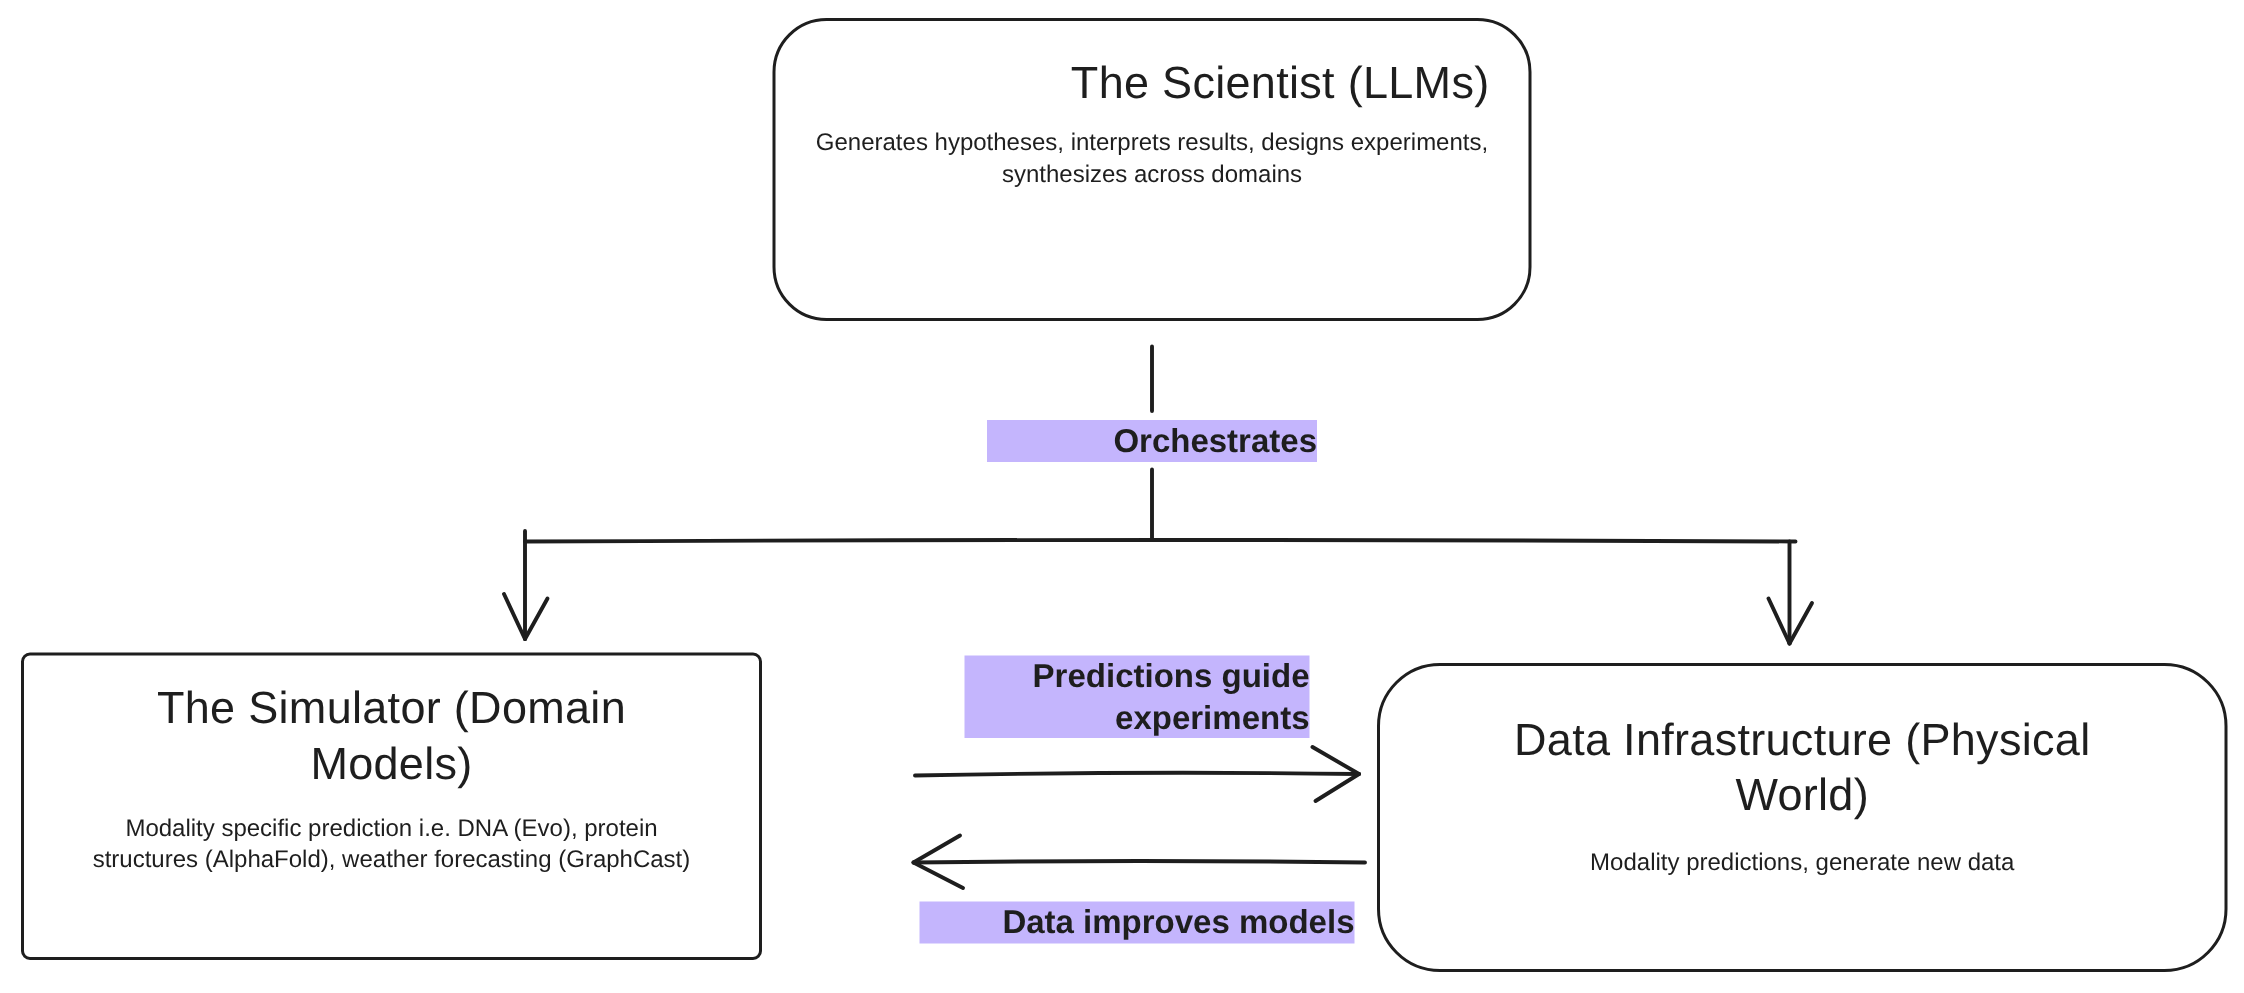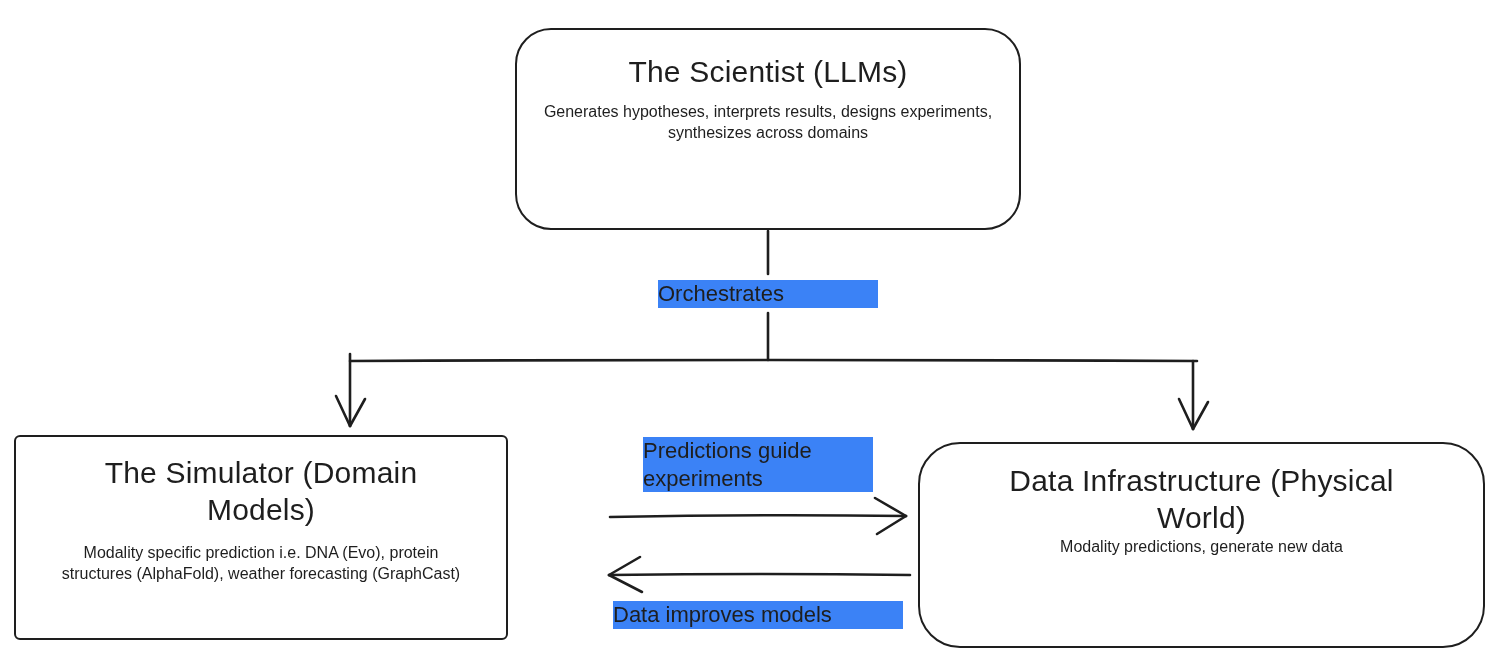--- a/index.html
+++ b/index.html
@@ -51,55 +51,57 @@
     line-height: 1.22;
     letter-spacing: 0.2px;
   }
   .node .body {
     font-size: 16px;
     font-weight: 400;
     line-height: 1.33;
   }
   .node-scientist {
     left: 515px;
-    top: 28px;
+    top: 12px;
     width: 506px;
     height: 202px;
     border-radius: 36px;
     padding: 24px 26px 0 26px;
     gap: 10px;
+    align-items: flex-end;
   }
   .node-simulator {
     left: 14px;
     top: 435px;
     width: 494px;
     height: 205px;
     border-radius: 6px;
     padding: 18px 34px 0 34px;
     gap: 14px;
   }
   .node-data-infrastructure {
     left: 918px;
     top: 442px;
     width: 567px;
     height: 206px;
     border-radius: 42px;
-    padding: 19px 30px 0 30px;
+    padding: 32px 30px 0 30px;
+    gap: 16px;
   }
   .node-data-infrastructure .title {
     max-width: 445px;
   }
   .edge-label {
     position: absolute;
     z-index: 2;
-    text-align: left;
+    text-align: right;
     font-size: 22px;
-    font-weight: 400;
+    font-weight: 700;
     line-height: 1.25;
-    background: #3b82f6;
+    background: #c4b5fd;
   }
   .label-orchestrates {
     left: 658px;
     top: 280px;
     width: 220px;
   }
   .label-predictions {
     left: 643px;
     top: 437px;
     width: 230px;

